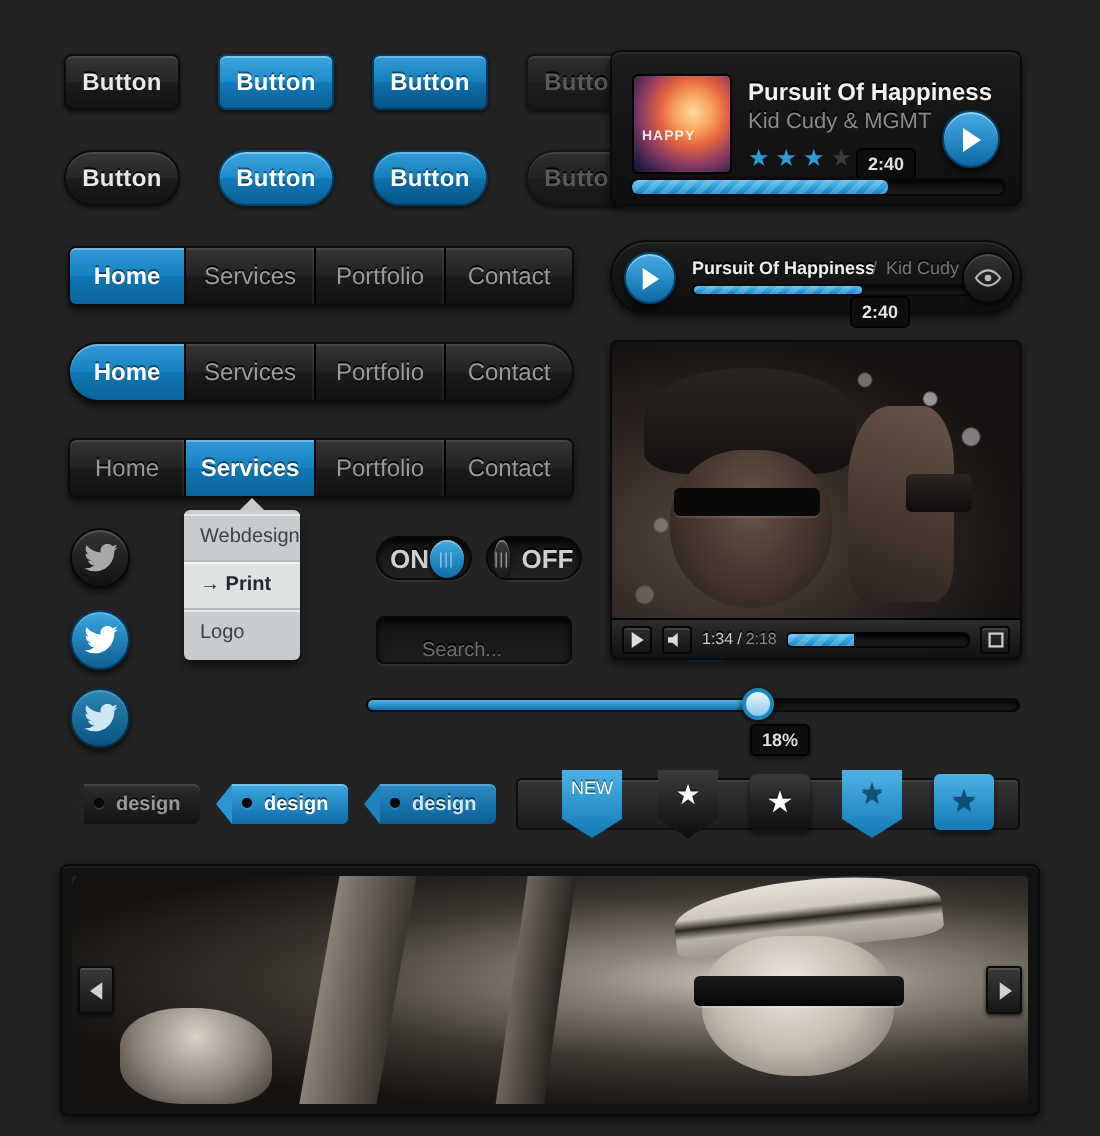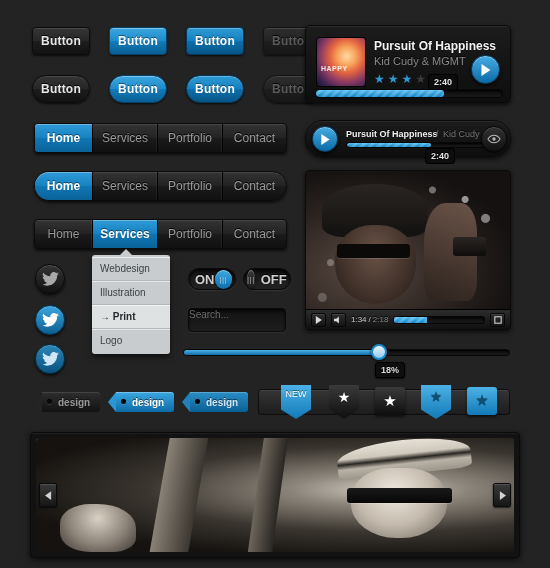--- a/index.html
+++ b/index.html
@@ -69,21 +69,21 @@
     background: linear-gradient(180deg, #2f9ad6 0%, #1481c1 50%, #0f76b2 51%, #0a639a 100%);
     box-shadow: inset 0 1px 0 rgba(255,255,255,.3);
     text-shadow: 0 -1px 0 rgba(0,0,0,.5);
   }
   .nav.pill .nav-item:first-child { border-radius: 14px 0 0 14px; }
   .nav.pill .nav-item:last-child  { border-radius: 0 14px 14px 0; }
   .nav .nav-item:first-child.rsq { border-radius: 3px 0 0 3px; }
 
   
   .dropdown {
-    position: absolute; width: 78px;
+    position: absolute; width: 58px;
     background: #c9ccce; border-radius: 3px;
     box-shadow: 0 3px 6px rgba(0,0,0,.6);
     padding: 2px 0;
   }
   .dropdown:before {
     content:""; position:absolute; top:-6px; left: 28px;
     border-left:6px solid transparent; border-right:6px solid transparent;
     border-bottom:6px solid #c9ccce;
   }
   .dd-item {
@@ -119,26 +119,26 @@
     width: 19px; height: 19px; border-radius: 50%;
     display: flex; align-items: center; justify-content: center;
     box-shadow: inset 0 1px 0 rgba(255,255,255,.35), 0 1px 2px rgba(0,0,0,.8);
   }
   .toggle.on  .knob { background: linear-gradient(180deg,#3fa9e0,#0d6da9); }
   .toggle.off .knob { background: linear-gradient(180deg,#3a3a3a,#1a1a1a); }
   .grip { font-size: 8px; color: rgba(255,255,255,.55); letter-spacing: .5px; }
 
   
   .searchbox {
-    position: absolute; display: flex; align-items: flex-start;
+    position: absolute; display: flex; align-items: flex-end;
     width: 100px; height: 24px;
     background: linear-gradient(180deg,#121212,#1e1e1e);
     border: 1px solid #0a0a0a; border-radius: 4px;
     box-shadow: inset 0 2px 3px rgba(0,0,0,.8), 0 1px 0 rgba(255,255,255,.06);
-    padding: 0 2px 0 0;
+    padding: 0 2px 0 22px;
   }
   .searchbox input {
     flex: 1; background: transparent; border: none; outline: none;
     font-family: "Liberation Sans", sans-serif;
     font-size: 10px; color: #c8c8c8; text-shadow: 0 -1px 0 #000;
   }
   .searchbox input::placeholder { color: #6d6d6d; }
   .sbtn {
     width: 20px; height: 19px; border-radius: 3px; flex: 0 0 auto;
     background: linear-gradient(180deg,#3ba7e0,#0d6ba8);
@@ -345,21 +345,20 @@
 
   <div class="nav" style="left:34px; top:219px; width:253px;">
     <div class="nav-item rsq" style="width:58px;">Home</div>
     <div class="nav-item active" style="width:65px;">Services</div>
     <div class="nav-item" style="width:65px;">Portfolio</div>
     <div class="nav-item" style="width:63px;">Contact</div>
   </div>
 
   <div class="dropdown" style="left:92px; top:255px;">
     <div class="dd-item">Webdesign</div>
-    <div class="dd-item">Illustration</div>
     <div class="dd-item hl">→ Print</div>
     <div class="dd-item">Logo</div>
   </div>
 
   <div class="social dark" style="left:35px; top:264px;">
     <svg width="17" height="14" viewBox="0 0 24 20">
         <path fill="#a9a9a9" d="M24 2.4a9.6 9.6 0 0 1-2.8.8A4.9 4.9 0 0 0 23.3.4a9.7 9.7 0 0 1-3.1 1.2A4.9 4.9 0 0 0 11.8 6 13.9 13.9 0 0 1 1.7.9 4.9 4.9 0 0 0 3.2 7.4 4.8 4.8 0 0 1 1 6.8v.1a4.9 4.9 0 0 0 3.9 4.8 4.9 4.9 0 0 1-2.2.1 4.9 4.9 0 0 0 4.6 3.4A9.9 9.9 0 0 1 0 17.3a13.9 13.9 0 0 0 7.5 2.2c9.1 0 14-7.5 14-14v-.7A9.9 9.9 0 0 0 24 2.4z"></path>
       </svg>
   </div>
   <div class="social b1" style="left:35px; top:305px;">

